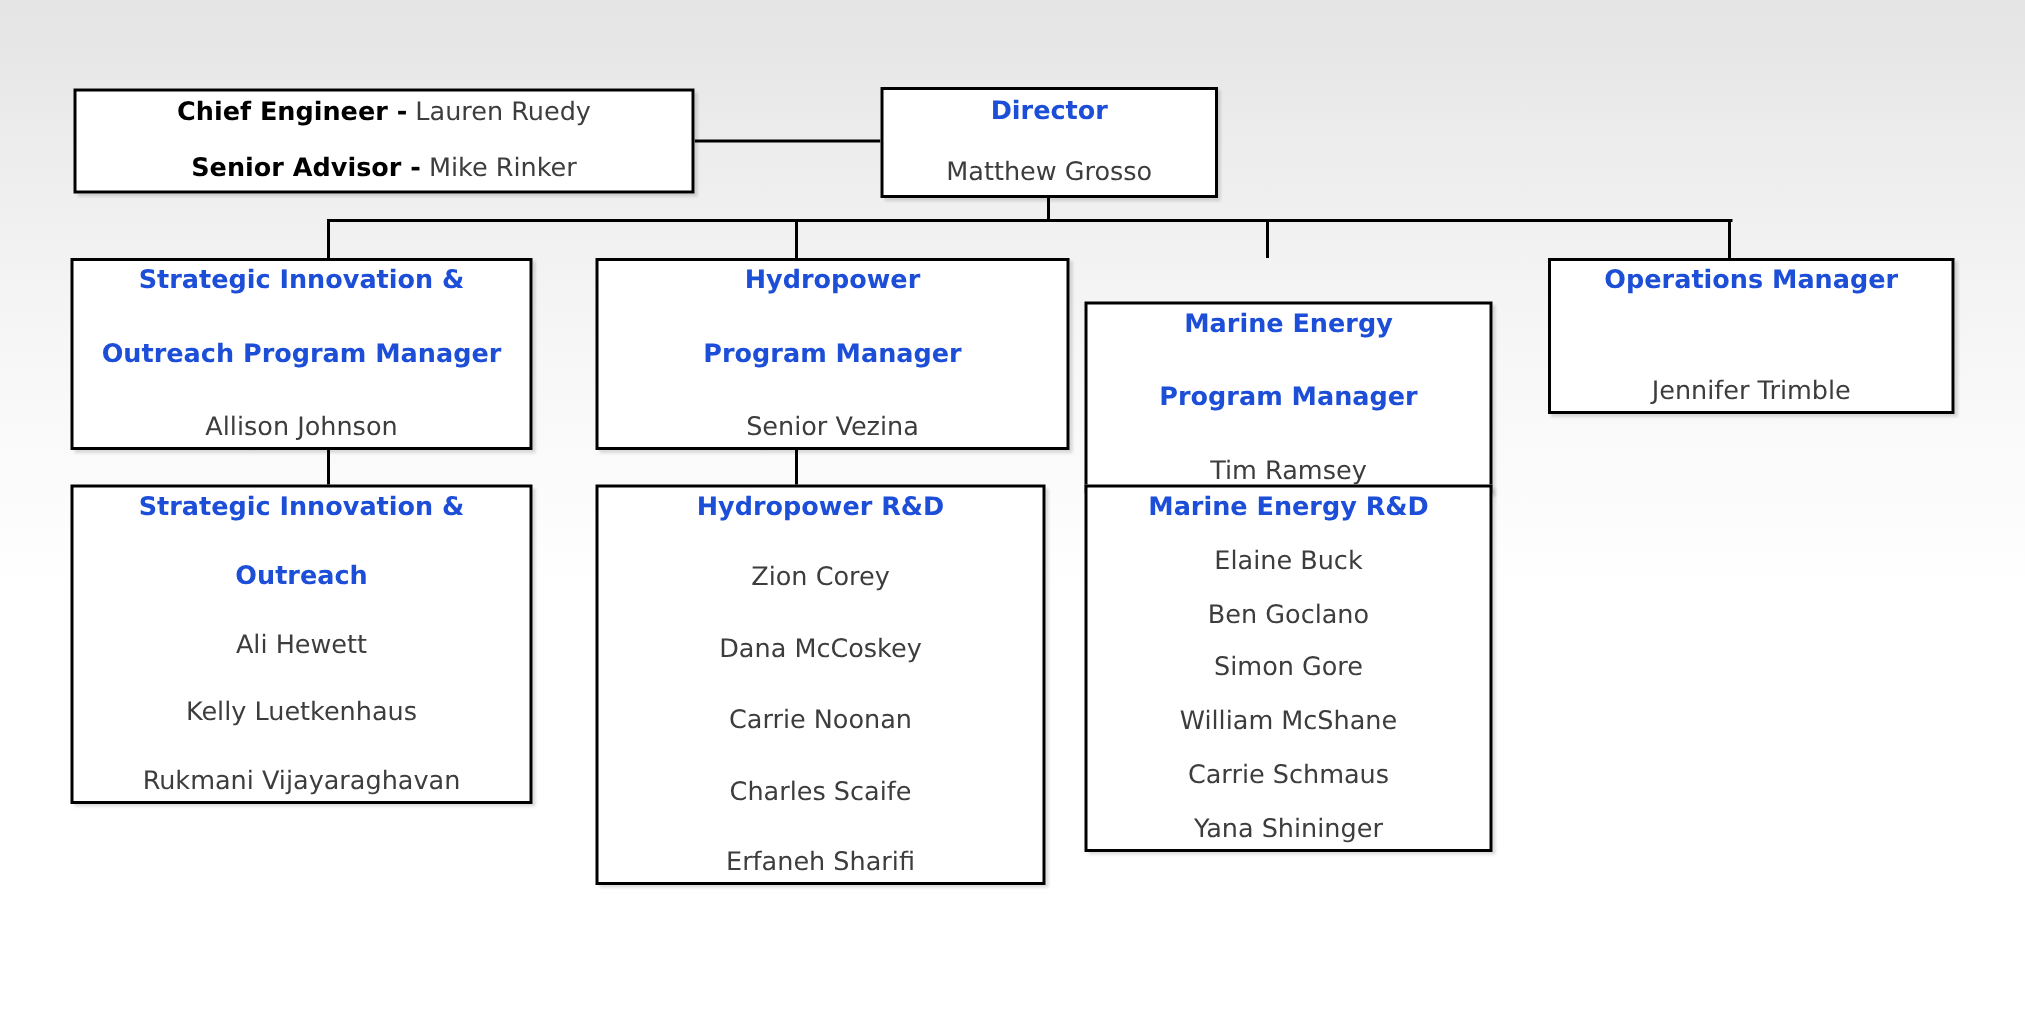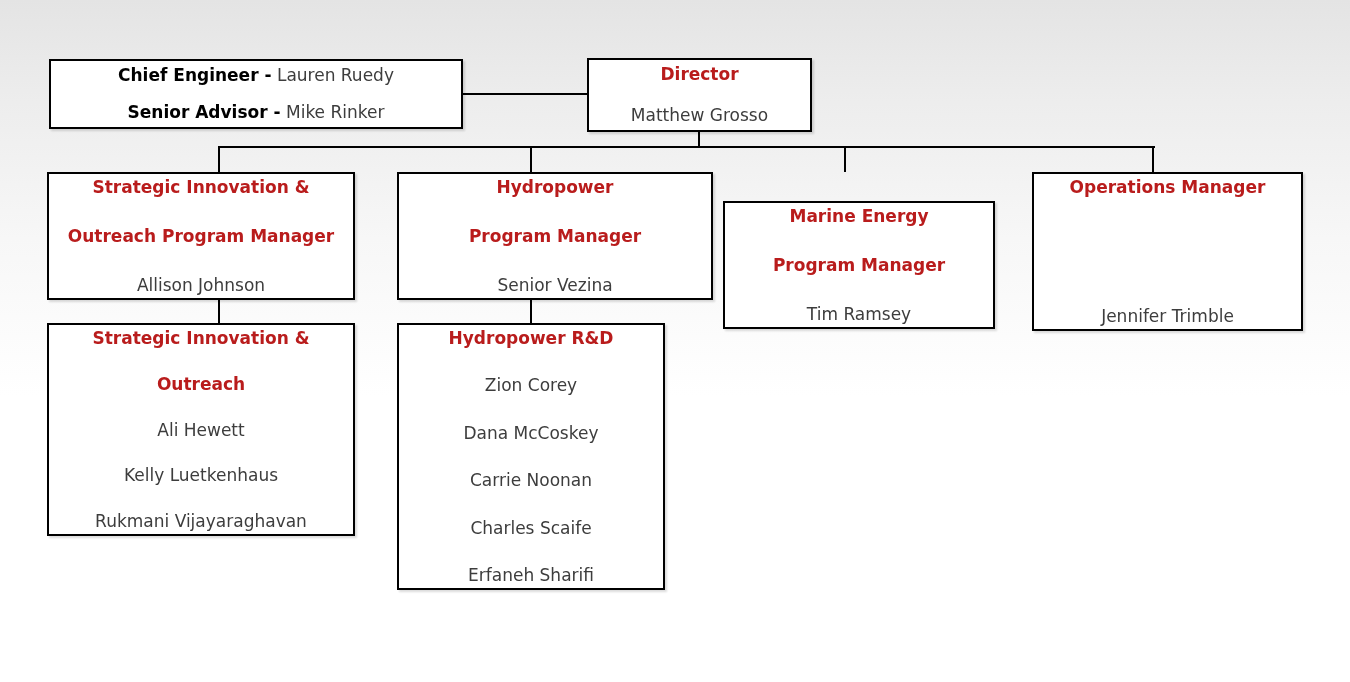--- a/index.html
+++ b/index.html
@@ -8,21 +8,21 @@
   .canvas {
     position:relative; width:1350px; height:682px; overflow:hidden;
     background:linear-gradient(180deg,#e4e4e4 0%,#ededed 15%,#f7f7f7 35%,#ffffff 58%,#ffffff 100%);
   }
   .node {
     position:absolute; background:#ffffff; border:2px solid #000000;
     display:flex; flex-direction:column; align-items:center; justify-content:space-between;
     text-align:center; font-size:17px; line-height:26px; color:#3d3d3d;
     box-shadow:2px 2px 2px rgba(0,0,0,0.14);
   }
-  .node .title { font-weight:bold; color:#b91c1c; }
+  .node .title { font-weight:bold; color:#1d4ed8; }
   .node b { font-weight:bold; color:#000000; }
   .advisors, .director { line-height:29px; }
   .line { position:absolute; background:#000000; }
 </style>
 </head>
 <body>
 
 <div class="canvas">
 
   <div class="line" style="left:463px; top:93px;  width:124px; height:2px;"></div>
@@ -57,36 +57,45 @@
     <div class="title">Program Manager</div>
     <div>Senior Vezina</div>
   </div>
 
   <div class="node" style="left:723px; top:172px; width:272px; height:128px;margin-top:29px;">
     <div class="title">Marine Energy</div>
     <div class="title">Program Manager</div>
     <div>Tim Ramsey</div>
   </div>
 
-  <div class="node" style="left:1032px; top:172px; width:271px; height:159px;">
+  <div class="node" style="left:1032px; top:172px; width:271px; height:104px;">
     <div class="title">Operations Manager</div>
     <div>Jennifer Trimble</div>
   </div>
 
   <div class="node" style="left:47px; top:323px; width:308px; height:213px;">
     <div class="title">Strategic Innovation &amp;</div>
     <div class="title">Outreach</div>
     <div>Ali Hewett</div>
     <div>Kelly Luetkenhaus</div>
     <div>Rukmani Vijayaraghavan</div>
   </div>
 
-  <div class="node" style="left:397px; top:323px; width:268px; height:267px;">
+  <div class="node" style="left:397px; top:323px; width:300px; height:267px;">
     <div class="title">Hydropower R&amp;D</div>
     <div>Zion Corey</div>
     <div>Dana McCoskey</div>
     <div>Carrie Noonan</div>
     <div>Charles Scaife</div>
     <div>Erfaneh Sharifi</div>
   </div>
 
+  <div class="node" style="left:723px; top:323px; width:272px; height:245px;">
+    <div class="title">Marine Energy R&amp;D</div>
+    <div>Elaine Buck</div>
+    <div>Ben Goclano</div>
+    <div>Simon Gore</div>
+    <div>William McShane</div>
+    <div>Carrie Schmaus</div>
+    <div>Yana Shininger</div>
+  </div>
 
 </div>
 
 </body></html>

